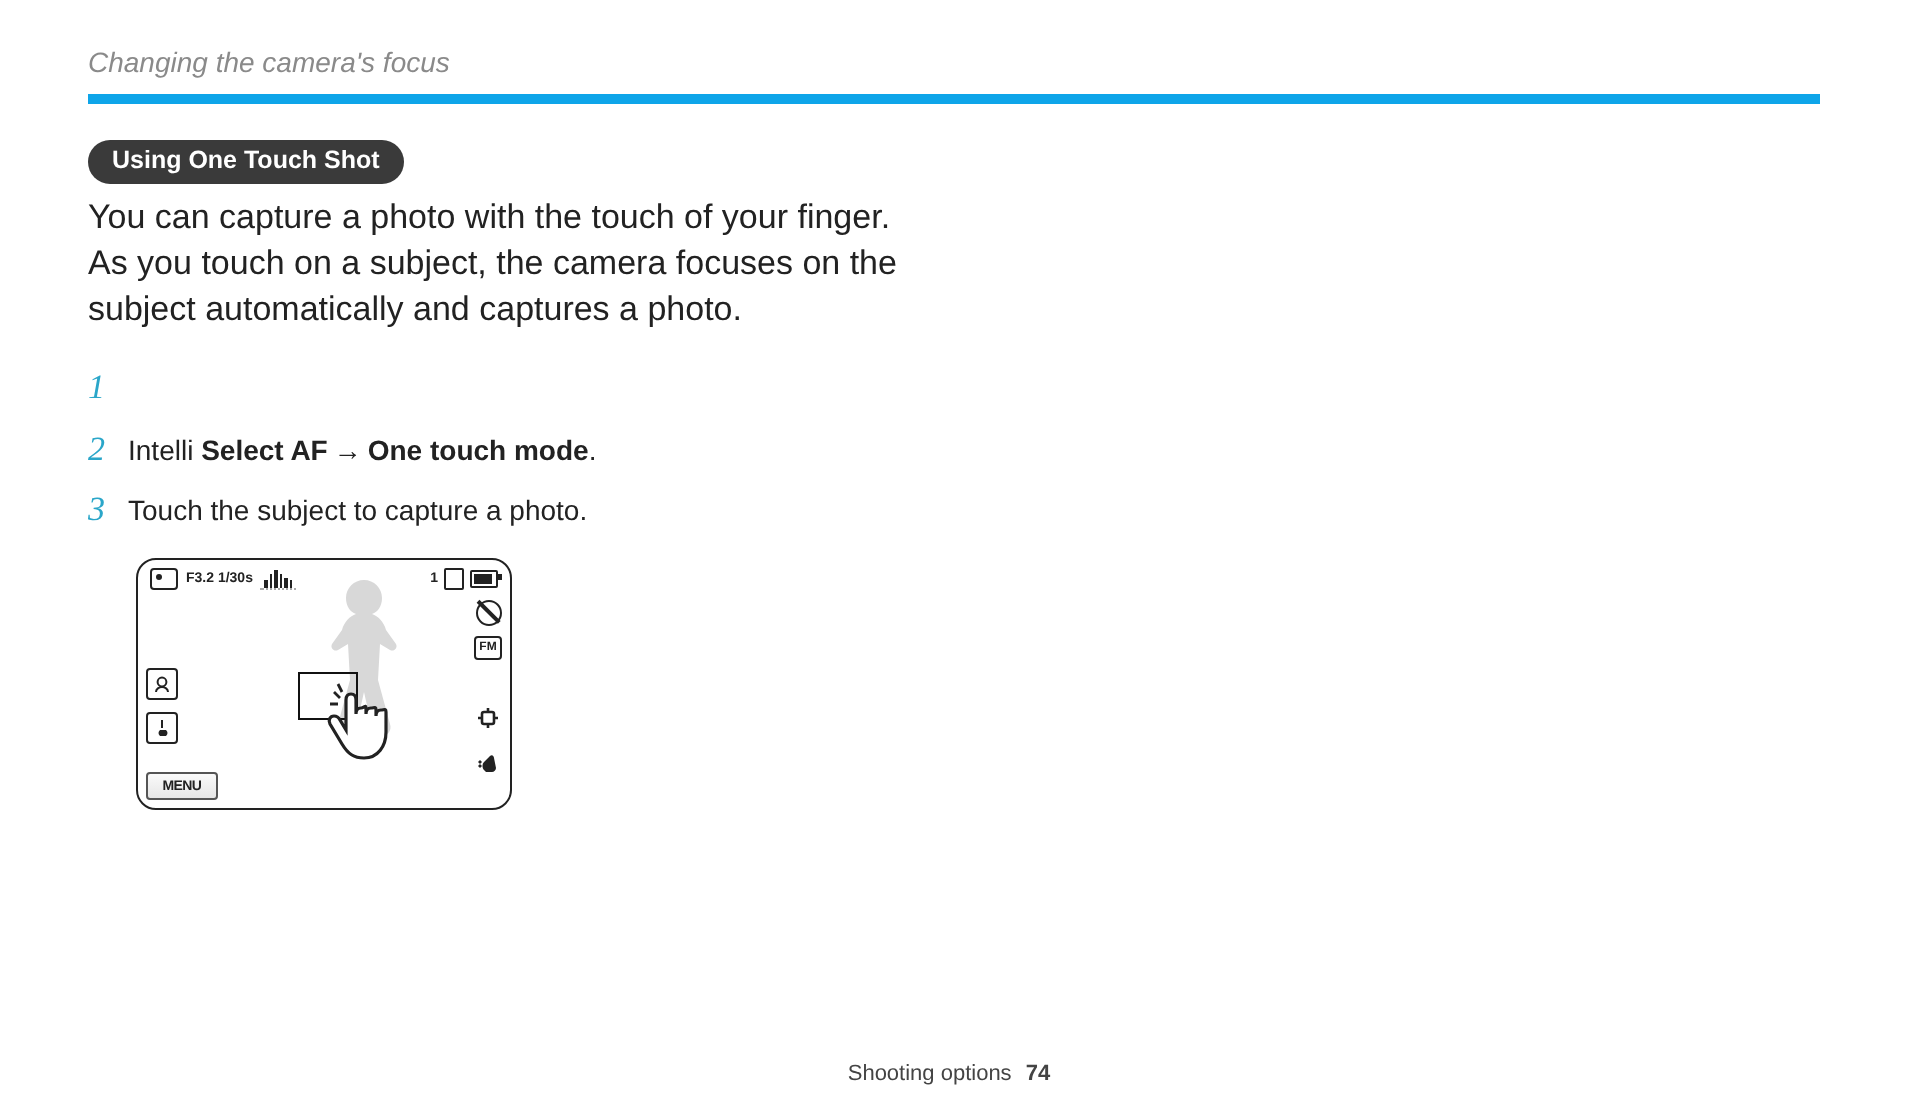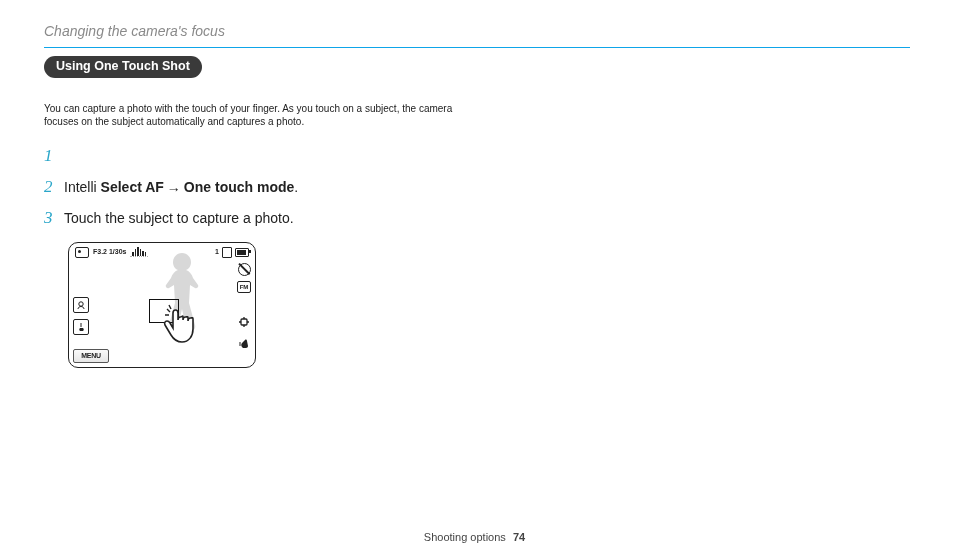--- a/index.html
+++ b/index.html
@@ -15,36 +15,36 @@
     position: relative;
   }
   .page {
     padding: 22px 44px 0 44px;
   }
   .section-title {
     color: #8a8a8a;
     font-size: 14px;
     font-style: italic;
     padding-bottom: 6px;
-    border-bottom: 1px solid #0ea5e9;
+    border-bottom: 5px solid #0ea5e9;
   }
   .pill {
     display: inline-block;
     background: #3a3a3a;
     color: #fff;
     font-weight: 600;
     font-size: 12.5px;
     border-radius: 11px;
     padding: 2px 12px 3px 12px;
-    margin-top: 8px;
+    margin-top: 18px;
   }
   .intro {
-    margin-top: 24px;
+    margin-top: 6px;
     max-width: 420px;
-    font-size: 10px;
+    font-size: 17px;
     color: #222;
   }
   ol.steps {
     list-style: none;
     padding: 0;
     margin: 16px 0 0 0;
     max-width: 440px;
   }
   ol.steps li {
     display: flex;

